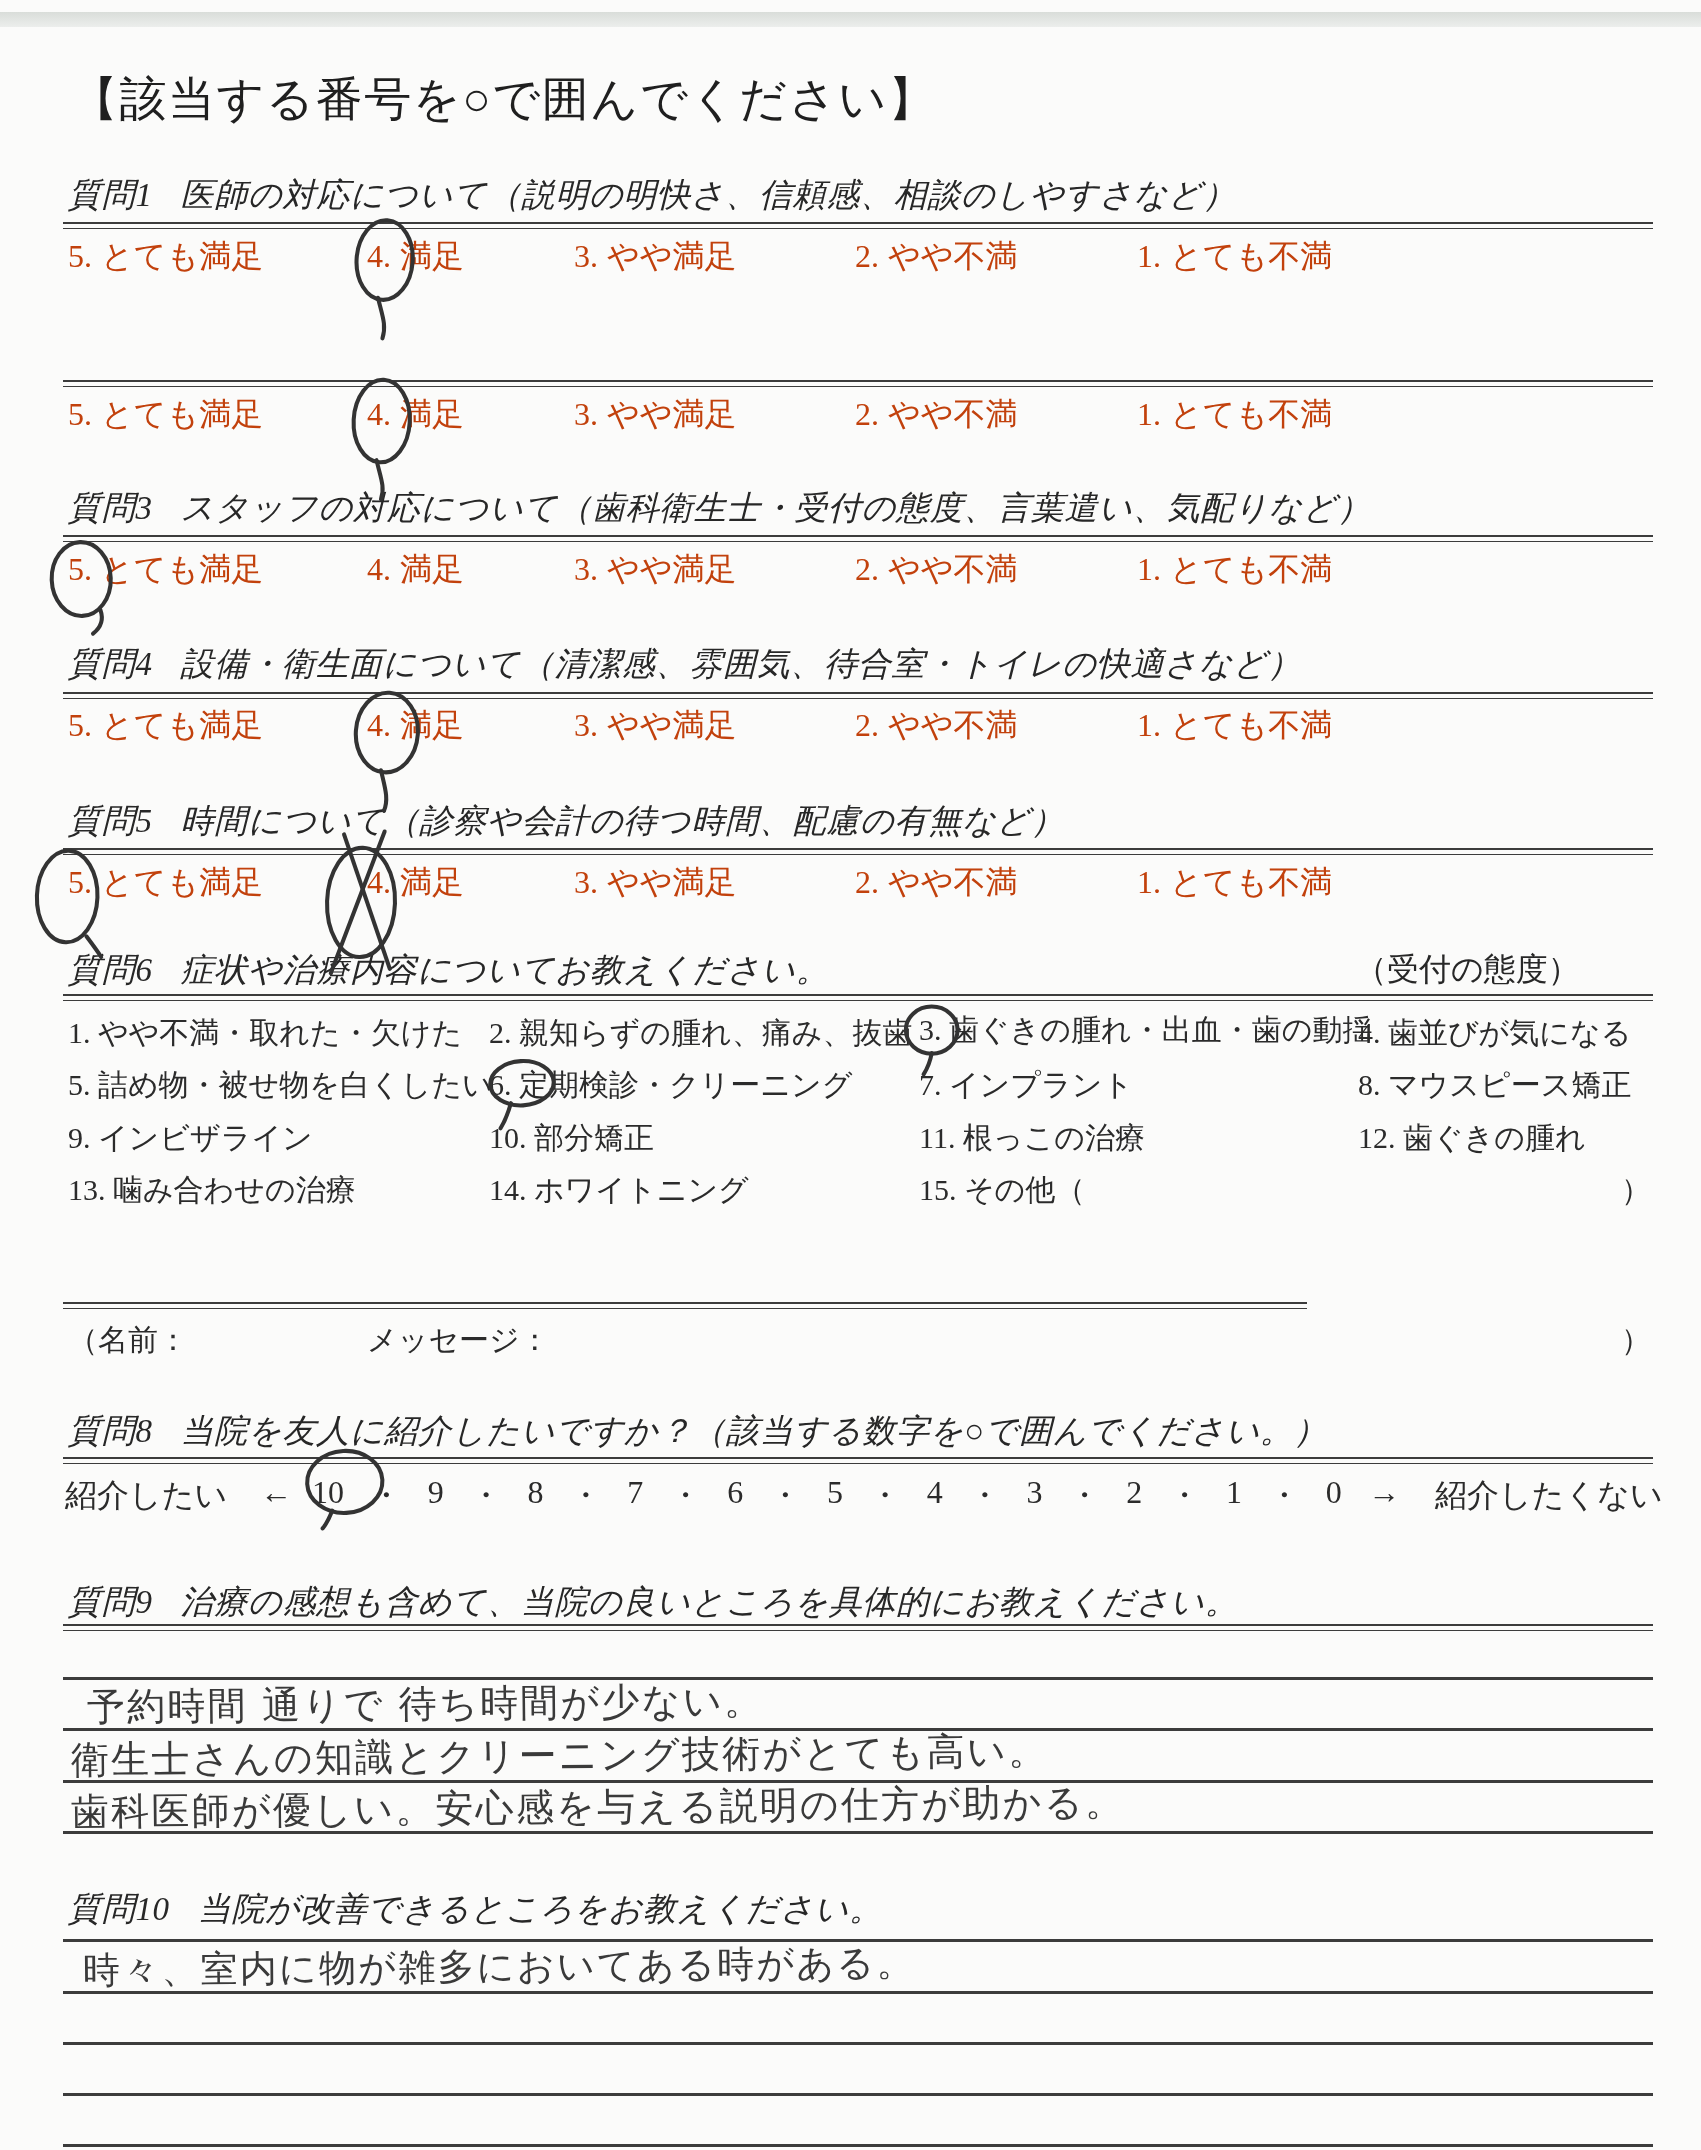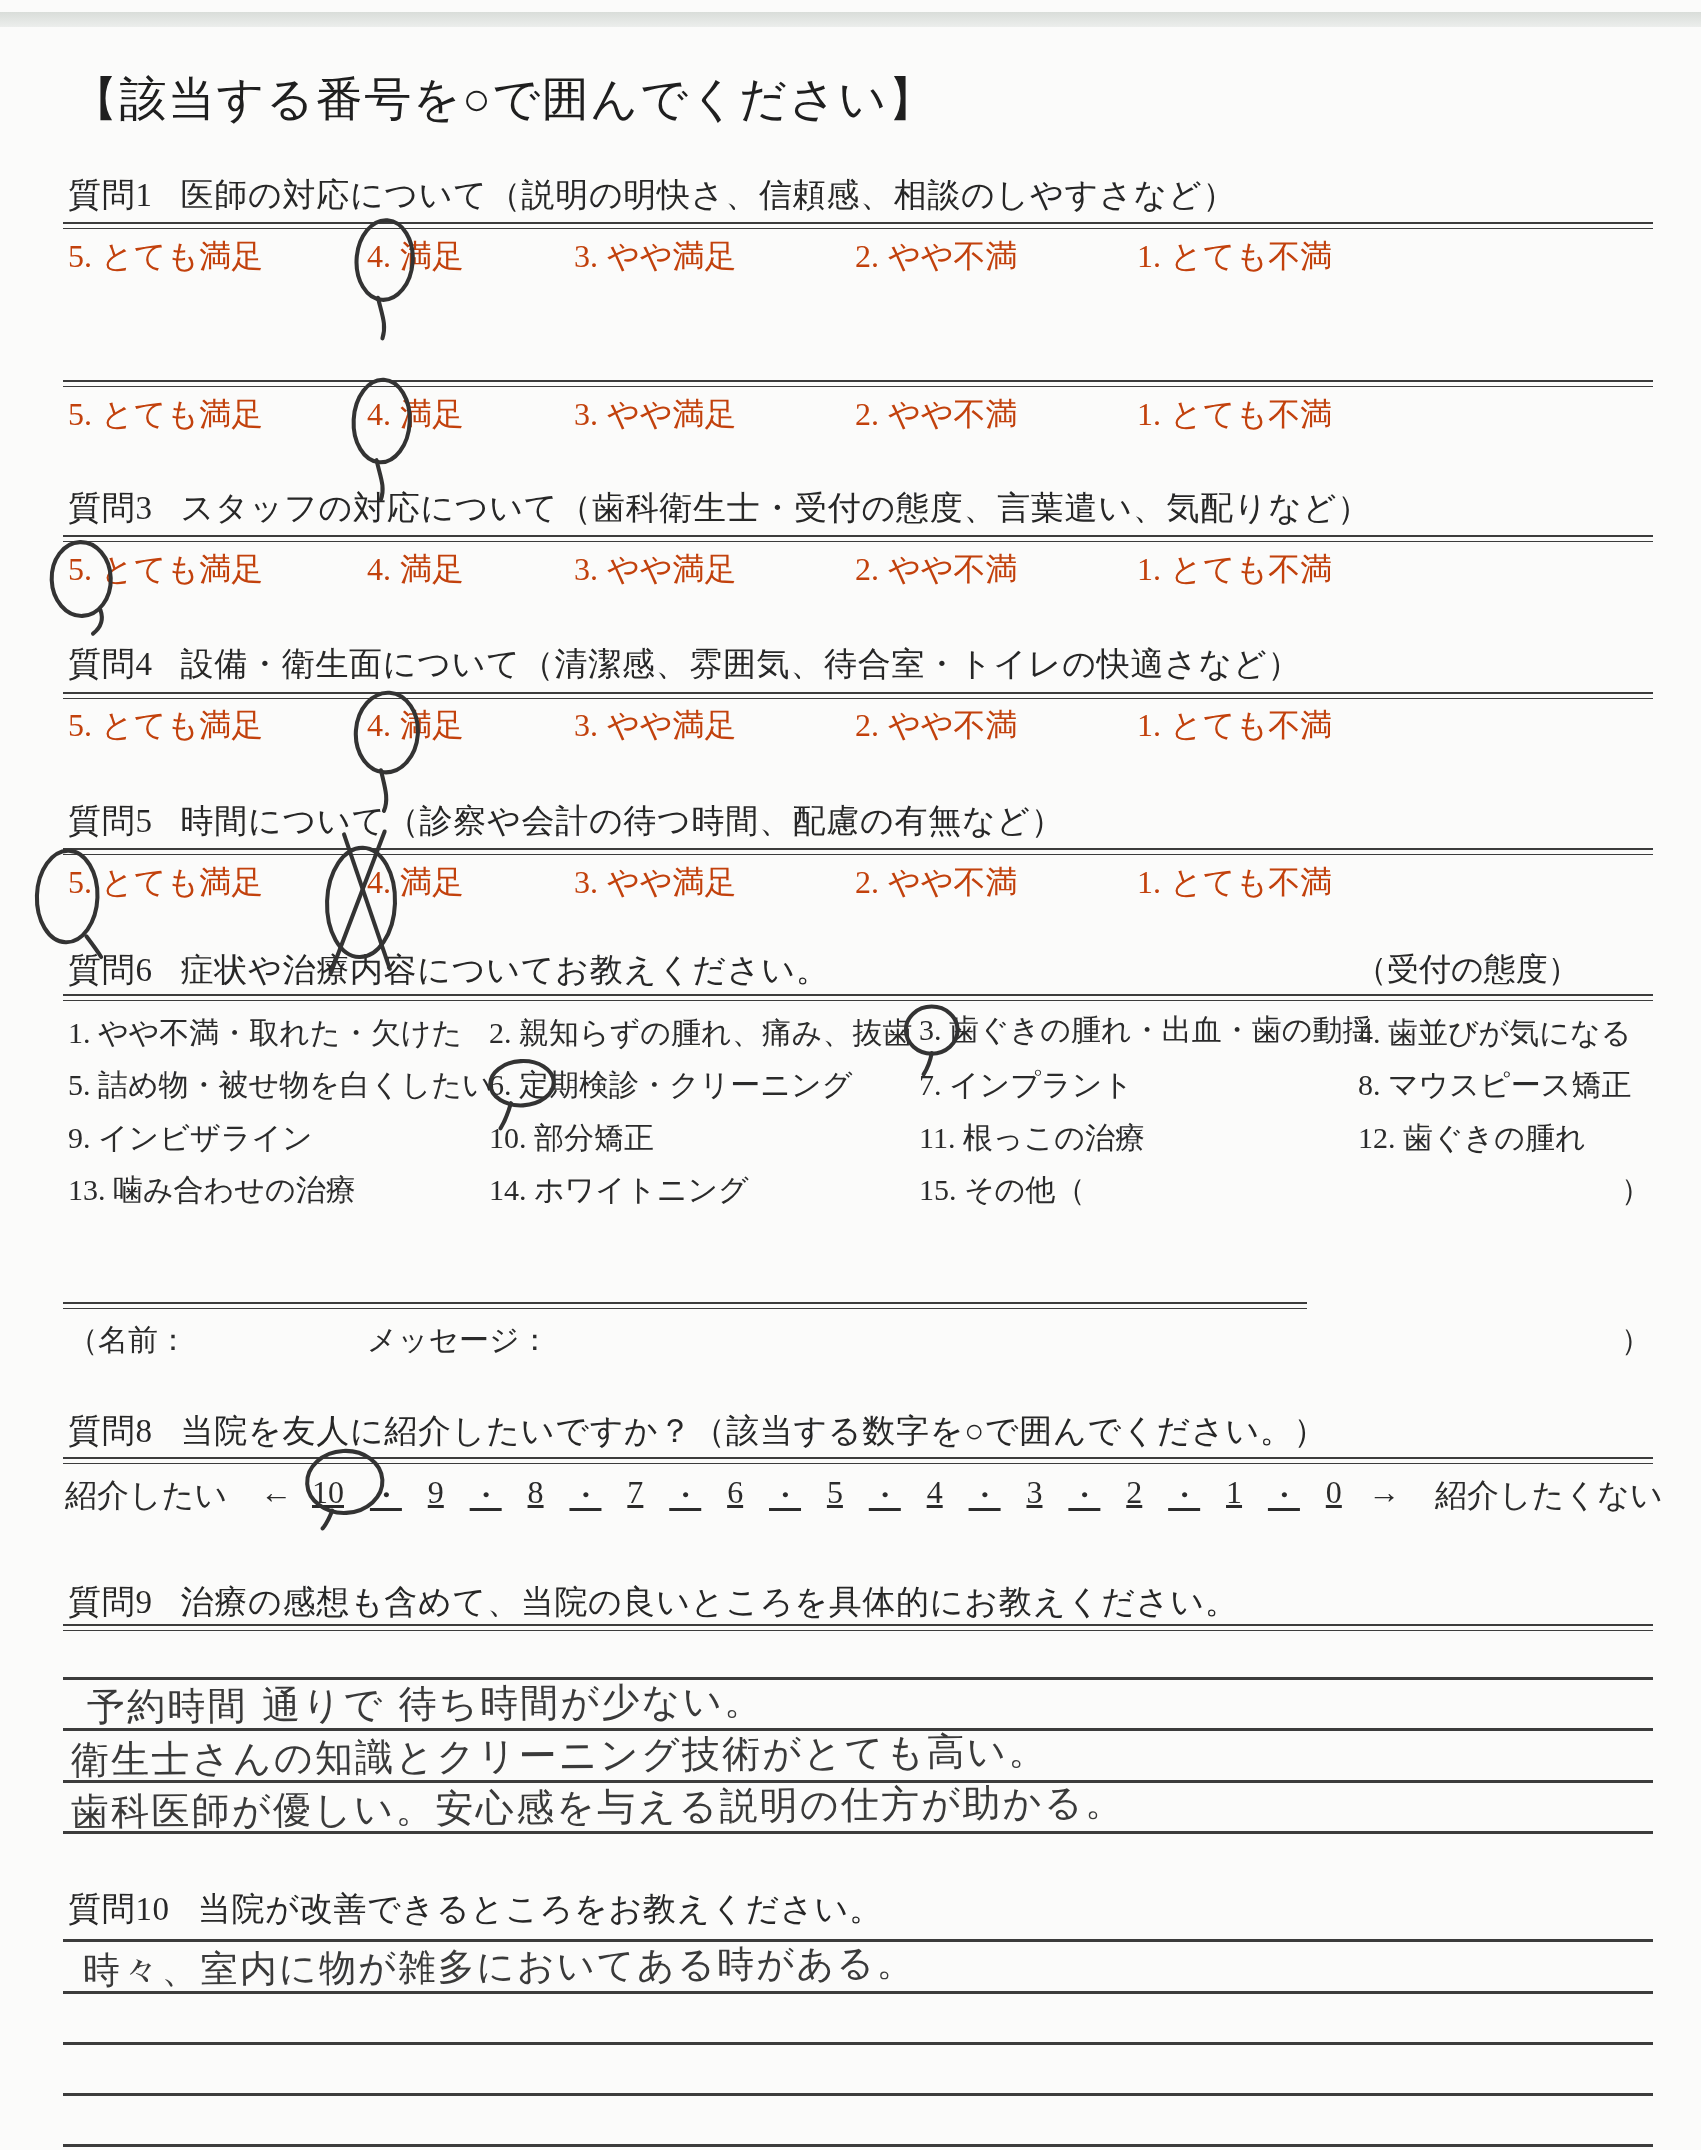--- a/index.html
+++ b/index.html
@@ -15,40 +15,40 @@
     position:absolute;left:0;top:11.8px;width:1701px;height:14.8px;
     background:linear-gradient(180deg,#d9ddd9,#eceeec);
   }
   .title{
     position:absolute;left:71px;top:68px;margin:0;
     font-size:47px;font-weight:normal;color:#1f1f1f;
     white-space:nowrap;letter-spacing:1.5px;
   }
   .qheader{
     position:absolute;left:68px;
-    font-size:33px;white-space:nowrap;color:#272727;letter-spacing:0.7px;
+    font-size:33px;white-space:nowrap;color:#272727;letter-spacing:0.7px;font-style:italic;
   }
   .qlabel{margin-right:28px;}
   .rule{position:absolute;left:63px;width:1590px;}
   .rule.double{height:4.4px;border-top:2.2px solid #3c3c3c;border-bottom:1.5px solid #3c3c3c;}
   .rule.single{height:0;border-top:3px solid #3c3c3c;}
   .rule.short{width:1244px;}
   .opt{position:absolute;font-size:32px;white-space:nowrap;color:#c2410c;}
   .opt .num{margin-right:8.9px;}
   .o1{left:68px}.o2{left:367px}.o3{left:574px}.o4{left:855px}.o5{left:1137px}
   .cell{position:absolute;font-size:30px;white-space:nowrap;color:#2b2b2b;}
   .cell .num{margin-right:7.4px;}
   .c1{left:68px}.c2{left:489px}.c3{left:919px}.c4{left:1358px}
   .note{position:absolute;left:1355px;font-size:32px;white-space:nowrap;color:#272727;}
   .field{position:absolute;font-size:30px;white-space:nowrap;color:#2b2b2b;}
   .scaleword{position:absolute;font-size:32px;white-space:nowrap;color:#2b2b2b;}
   .scalenums{
     position:absolute;left:312px;width:1030px;top:1474px;
     display:flex;justify-content:space-between;align-items:flex-start;
-    font-size:32px;color:#2b2b2b;text-decoration:underline;
+    font-size:32px;color:#2b2b2b;
   }
   .hand{
     position:absolute;white-space:nowrap;
     font-family:"DejaVu Sans","Liberation Sans",sans-serif;
     color:#3a3a3a;font-size:38px;letter-spacing:2.2px;
     transform:rotate(-0.55deg);transform-origin:left center;
   }
   .hand.small{font-size:37px;}
   .marks{position:absolute;left:0;top:0;pointer-events:none;}
   .marks *{fill:none;stroke:#333;stroke-width:5.5;stroke-linecap:round;}

